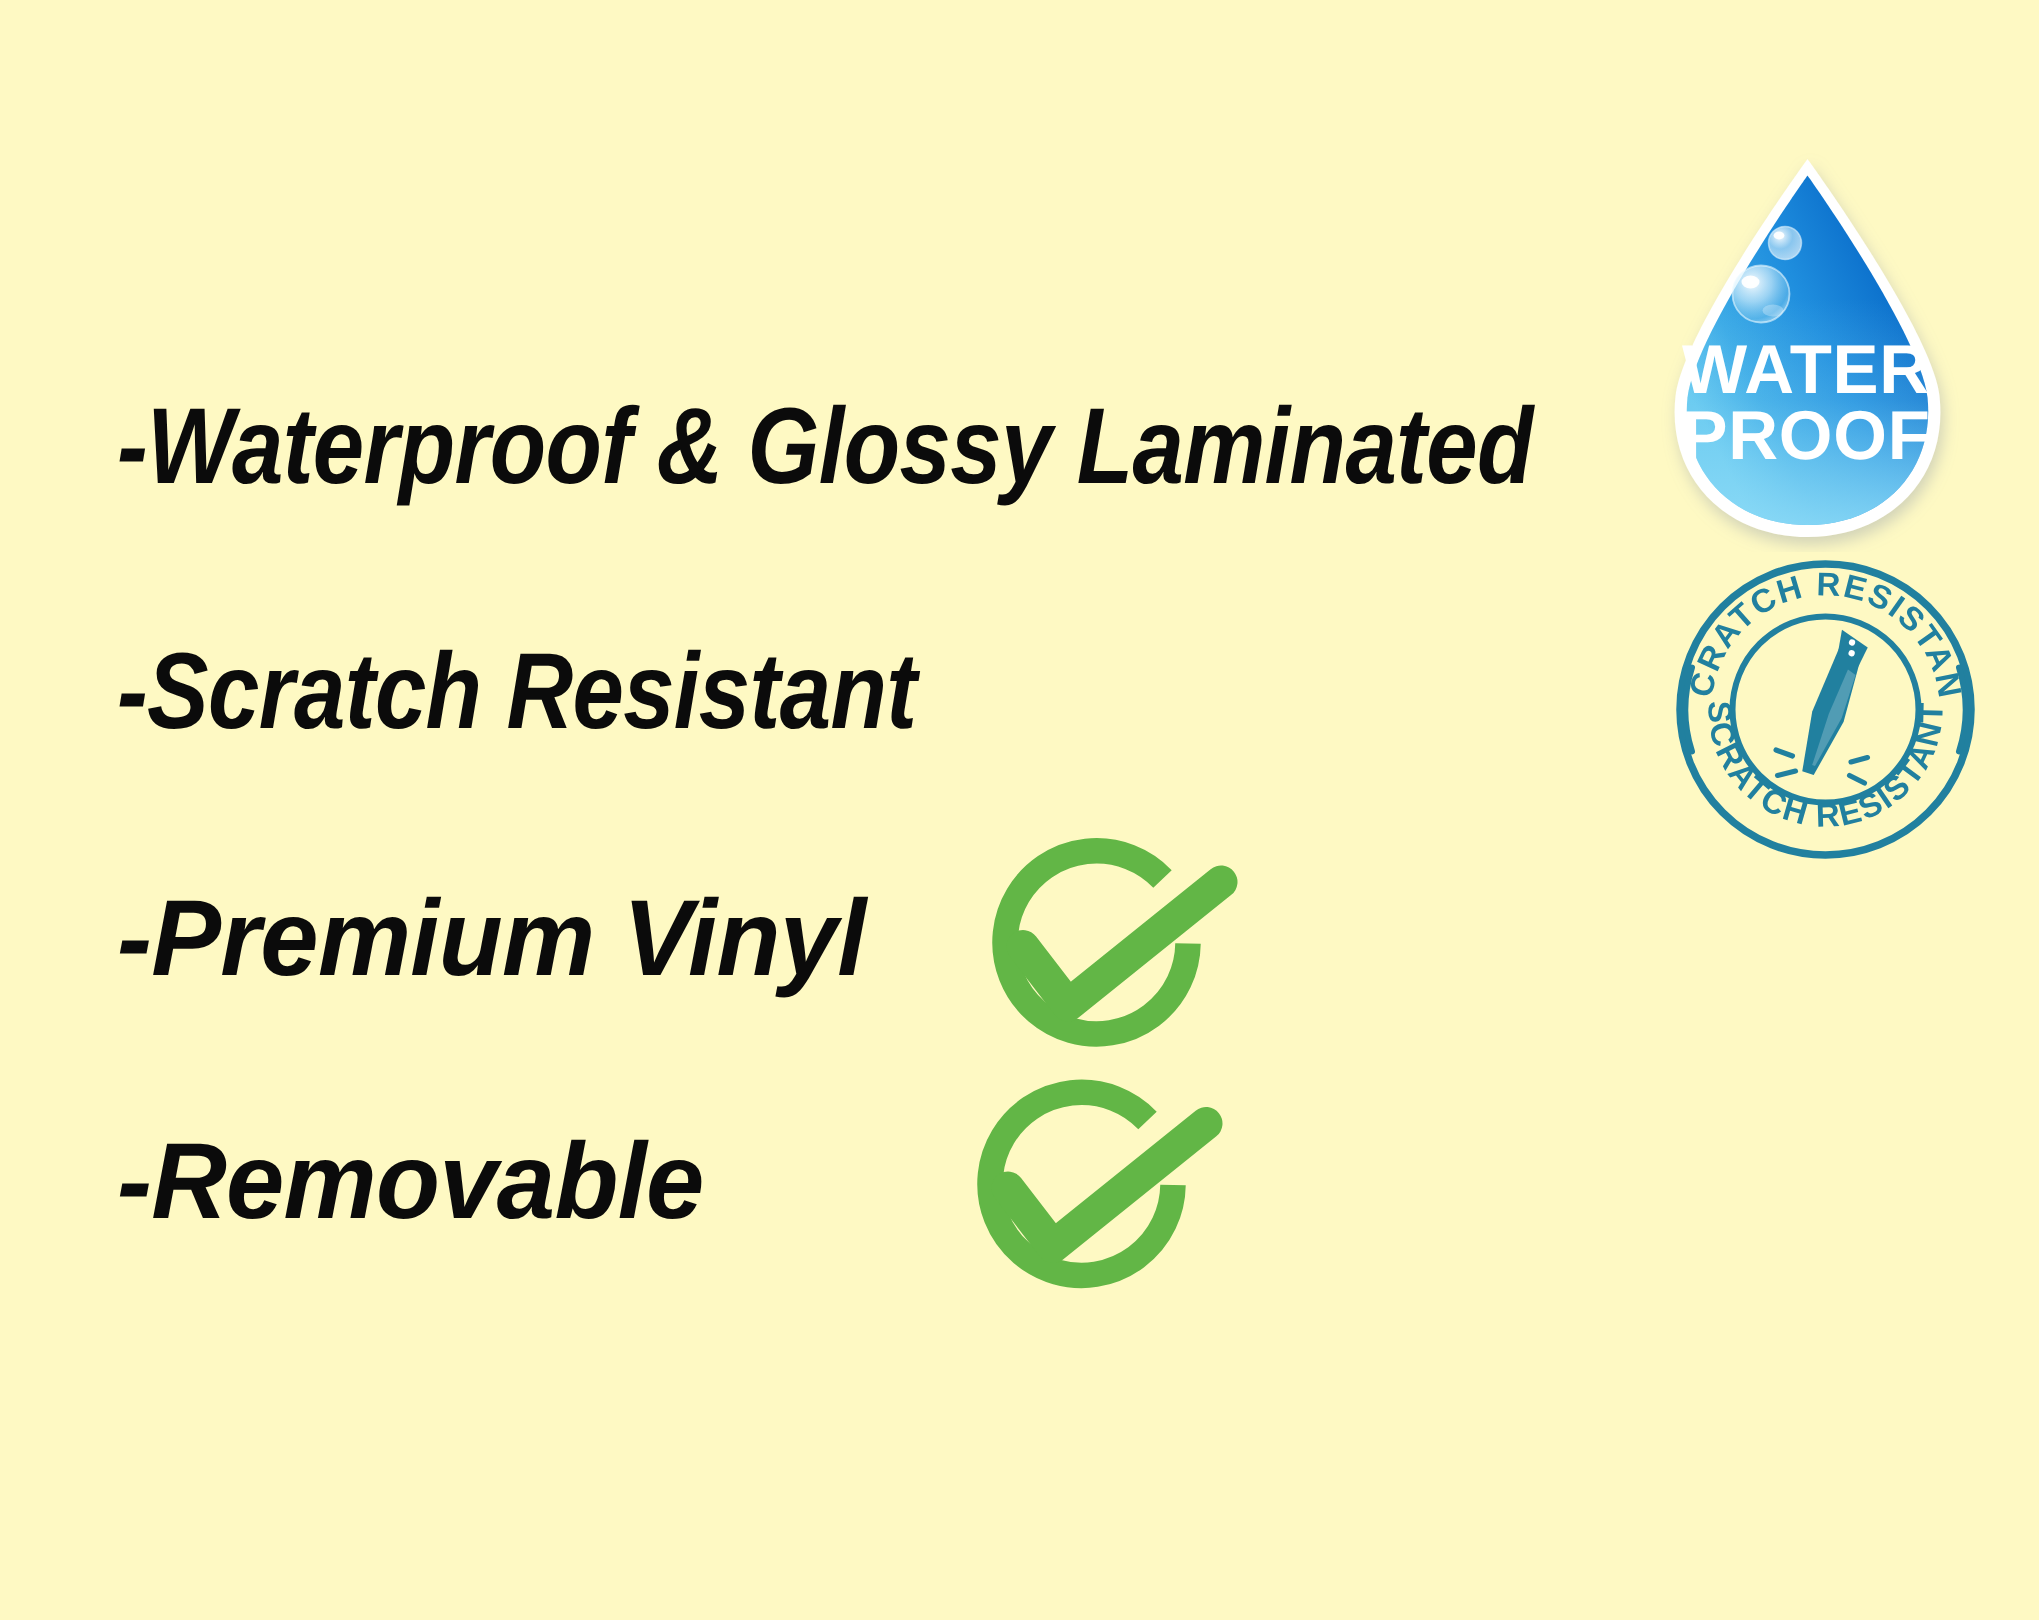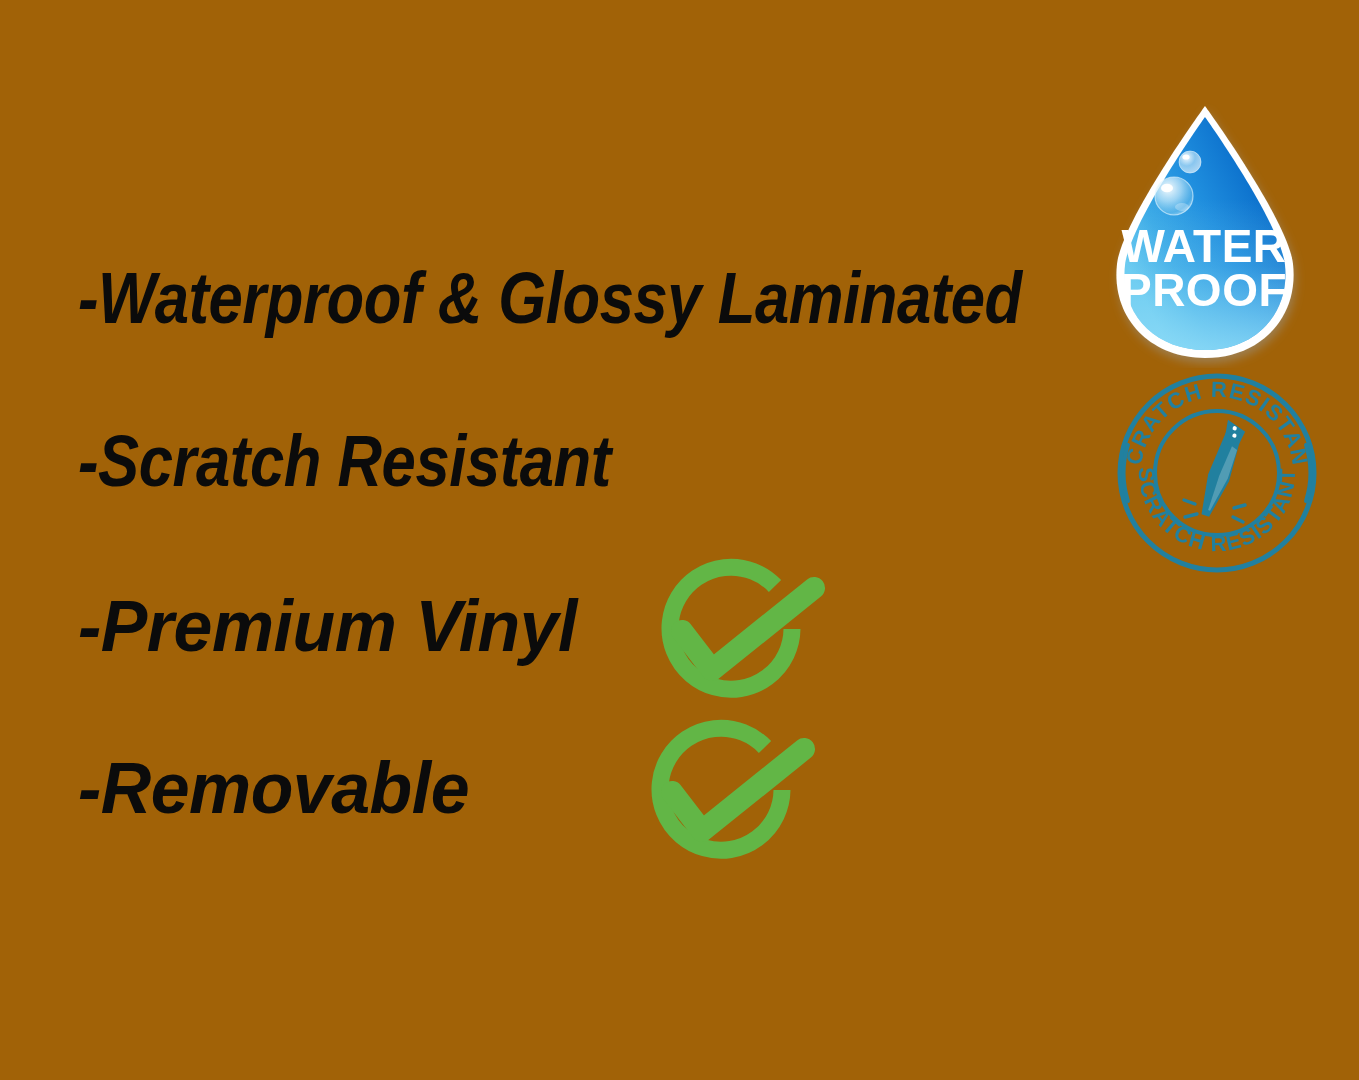--- a/index.html
+++ b/index.html
@@ -7,21 +7,21 @@
     padding: 0;
     background: #ffffff;
   }
   body {
     font-family: "Liberation Sans", sans-serif;
   }
   #page {
     position: relative;
     width: 1359px;
     height: 1080px;
-    background: #a16207;
+    background: #fef9c3;
     overflow: hidden;
   }
 
   
   .feature-list {
     position: absolute;
     left: 0;
     top: 0;
     width: 1100px;
     height: 1080px;

